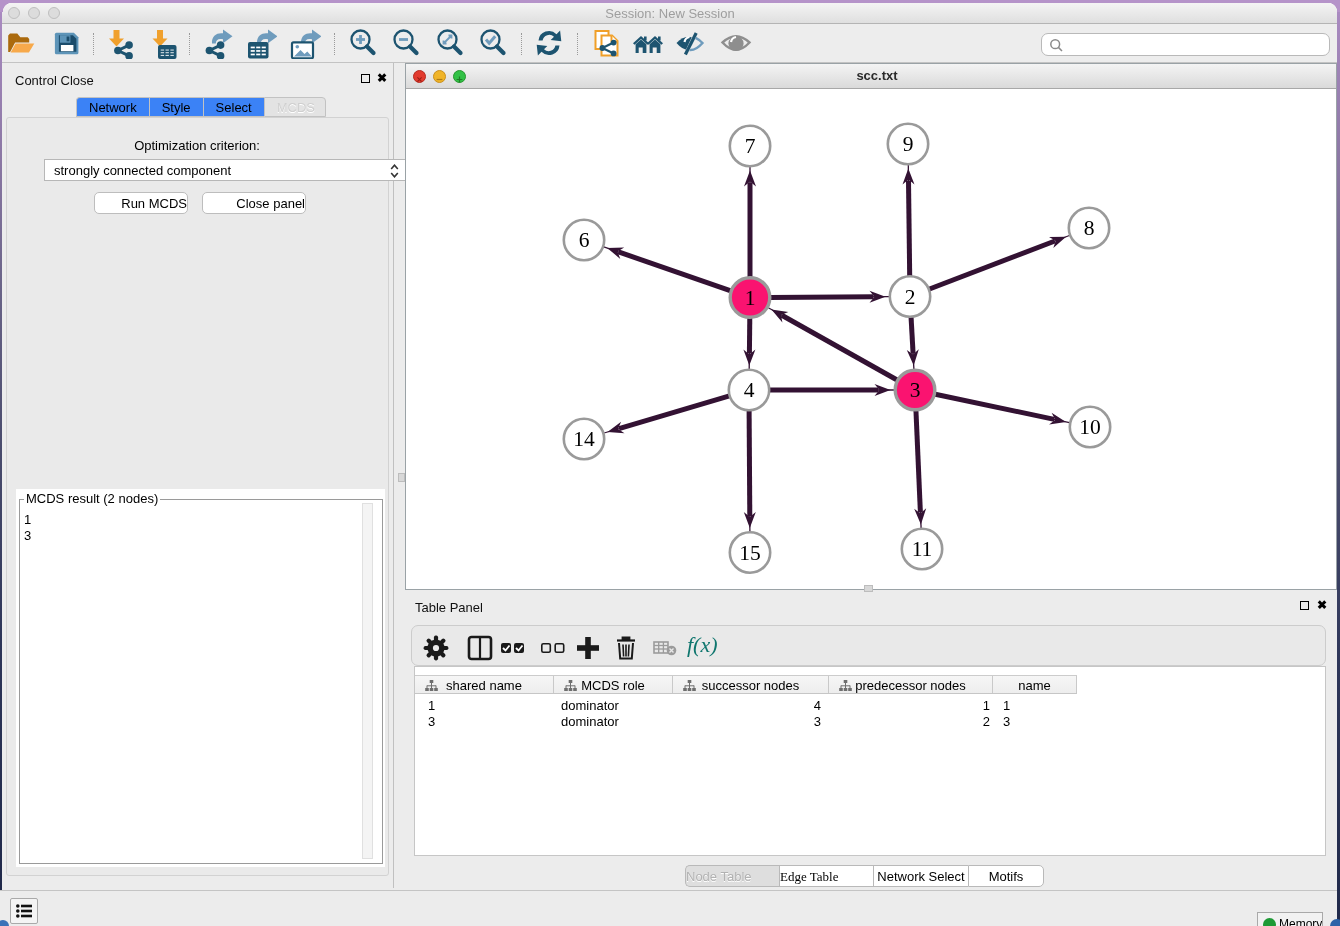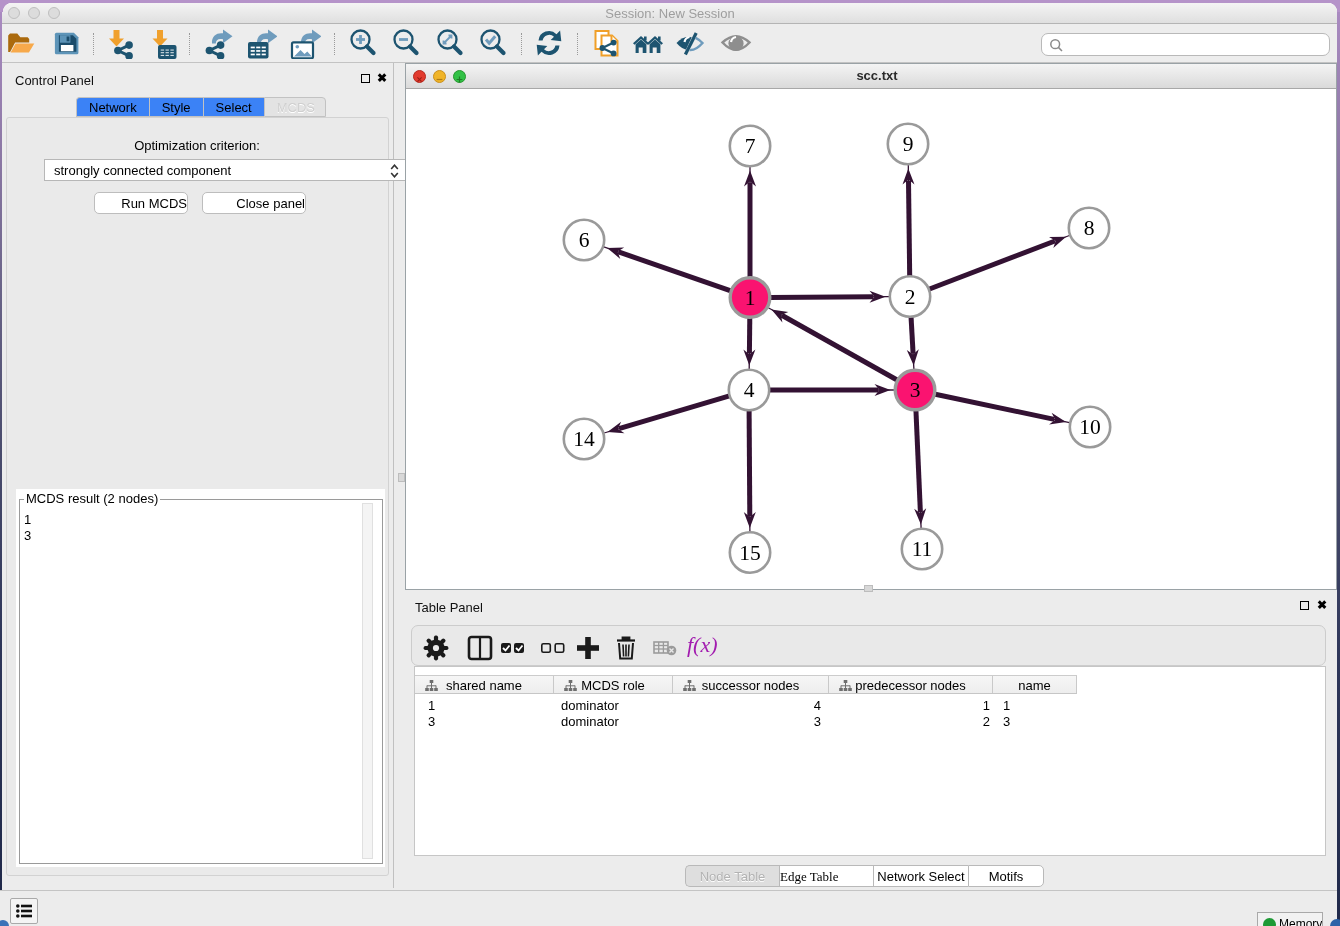--- a/index.html
+++ b/index.html
@@ -283,21 +283,21 @@
 </svg>
       <div class="search">
         <svg style="position:absolute;left:7px;top:4px;" width="15" height="15" viewBox="0 0 15 15">
           <circle cx="6.2" cy="6.2" r="4.4" fill="none" stroke="#8a8a8a" stroke-width="1.5"></circle>
           <line x1="9.4" y1="9.4" x2="13" y2="13" stroke="#8a8a8a" stroke-width="1.5"></line>
         </svg>
       </div>
     </div>
 
   <div class="cpanel">
-    <div class="panelhead" style="position:absolute;left:15px;top:10px;">Control Panel</div>
+    <div class="panelhead" style="position:absolute;left:15px;top:10px;">Control Close</div>
     <div style="position:absolute;right:23px;top:11px;width:9px;height:9px;border:1.5px solid #000;"></div>
     <div style="position:absolute;right:6px;top:8px;font-size:12px;font-weight:bold;color:#000;">✖</div>
     <div class="ccontent"></div>
     <div class="tabrow">
       <div class="tab">Network</div>
       <div class="tab">Style</div>
       <div class="tab">Select</div>
       <div class="tab sel" style="padding-right:10px;">MCDS</div>
     </div>
     <div style="position:absolute;left:0;top:75px;width:394px;text-align:center;font-size:13px;color:#000;">Optimization criterion:</div>
@@ -445,21 +445,21 @@
         </svg>
         <svg style="position:absolute;left:238px;top:7px;" width="30" height="30" viewBox="0 0 30 30">
           <rect x="4" y="9" width="14" height="11" fill="none" stroke="#9b9b9b" stroke-width="1.6"></rect>
 <line x1="4" y1="12.5" x2="18" y2="12.5" stroke="#9b9b9b" stroke-width="1.3"></line>
           <line x1="4" y1="16" x2="18" y2="16" stroke="#9b9b9b" stroke-width="1.3"></line>
 <line x1="8.7" y1="9" x2="8.7" y2="20" stroke="#9b9b9b" stroke-width="1.3"></line>
           <line x1="13.4" y1="9" x2="13.4" y2="20" stroke="#9b9b9b" stroke-width="1.3"></line>
 <circle cx="21.5" cy="17.5" r="4.8" fill="#9b9b9b"></circle>
           <path d="M19.5 15.5 l4 4 M23.5 15.5 l-4 4" stroke="#e9e9e9" stroke-width="1.4"></path>
         </svg>
-        <div style="position:absolute;left:275px;top:6px;font-family:'Liberation Serif',serif;font-style:italic;font-size:22px;color:#a21caf;">f(x)</div>
+        <div style="position:absolute;left:275px;top:6px;font-family:'Liberation Serif',serif;font-style:italic;font-size:22px;color:#0f766e;">f(x)</div>
       </div>
     <div class="tablewrap">
       <div class="thead" id="thead">
           <div class="th" style="width:139px;"><span style="position:absolute;left:10px;top:3px;"><svg width="13" height="12" viewBox="0 0 13 12" style="vertical-align:-1px;">
                 <g fill="#6e6e6e">
                   <rect x="4.7" y="0" width="3.6" height="3"></rect>
                   <rect x="0.2" y="8" width="3.6" height="3"></rect>
                   <rect x="4.7" y="8" width="3.6" height="3"></rect>
                   <rect x="9.2" y="8" width="3.6" height="3"></rect>
                 </g>
@@ -519,21 +519,21 @@
       <div class="trow" style="left:376px;top:31px;width:30px;text-align:right;">4</div>
       <div class="trow" style="left:545px;top:31px;width:30px;text-align:right;">1</div>
       <div class="trow" style="left:588px;top:31px;">1</div>
       <div class="trow" style="left:13px;top:47px;">3</div>
       <div class="trow" style="left:146px;top:47px;">dominator</div>
       <div class="trow" style="left:376px;top:47px;width:30px;text-align:right;">3</div>
       <div class="trow" style="left:545px;top:47px;width:30px;text-align:right;">2</div>
       <div class="trow" style="left:588px;top:47px;">3</div>
     </div>
     <div class="btabs">
-      <div class="btab sel" style="width:94px;padding:3px 0 0 0;text-align:center;">Node Table</div>
+      <div class="btab sel" style="width:94px;padding:3px 0 0 0;">Node Table</div>
       <div class="btab" style="width:94px;padding:3px 0 0 0;text-align:left;font-family:Liberation Serif, serif;">Edge Table</div>
       <div class="btab" style="width:95px;padding:3px 0 0 0;text-align:center;">Network Select</div>
       <div class="btab" style="width:76px;padding:3px 0 0 0;text-align:center;">Motifs</div>
     </div>
   </div>
   <div style="position:absolute;left:864px;top:585px;width:9px;height:7px;background:#d8d8d8;border:1px solid #bdbdbd;"></div>
   <div style="position:absolute;left:398px;top:473px;width:7px;height:9px;background:#d8d8d8;border:1px solid #bdbdbd;"></div>
 
   <div class="statusbar">
     <div class="listbtn">

